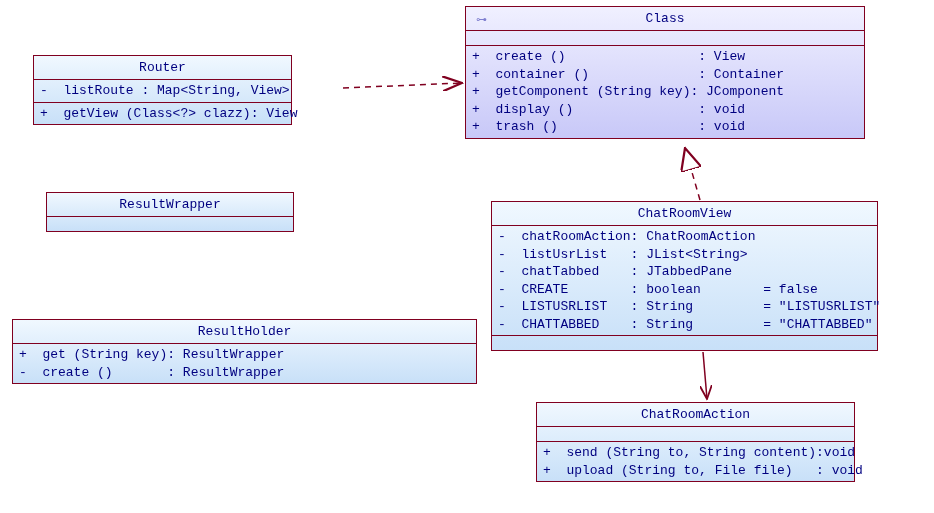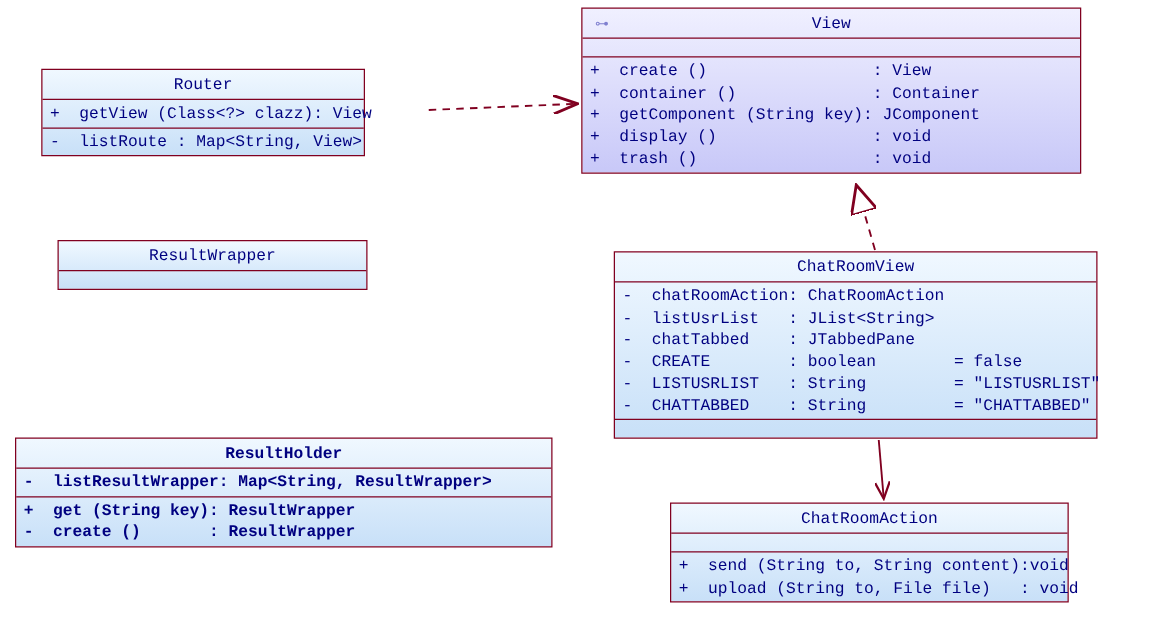--- a/index.html
+++ b/index.html
@@ -57,28 +57,28 @@
     width: 934px;
     height: 513px;
     pointer-events: none;
   }
 </style>
 </head>
 <body>
 
 <div class="class-box" style="left:33px; top:55px; width:259px;">
   <div class="class-name">Router</div>
+  <div class="section">-  listRoute : Map&lt;String, View&gt;</div>
   <div class="section">+  getView (Class&lt;?&gt; clazz): View</div>
-  <div class="section">-  listRoute : Map&lt;String, View&gt;</div>
 </div>
 
 <div class="class-box interface" style="left:465px; top:6px; width:400px;">
   <div class="class-name">
     <span class="interface-marker">⊶</span>
-    <span>View</span>
+    <span>Class</span>
   </div>
   <div class="section empty"></div>
   <div class="section">+  create ()                 : View
 +  container ()              : Container
 +  getComponent (String key): JComponent
 +  display ()                : void
 +  trash ()                  : void</div>
 </div>
 
 <div class="class-box" style="left:46px; top:192px; width:248px;">
@@ -90,23 +90,22 @@
   <div class="class-name">ChatRoomView</div>
   <div class="section">-  chatRoomAction: ChatRoomAction
 -  listUsrList   : JList&lt;String&gt;
 -  chatTabbed    : JTabbedPane
 -  CREATE        : boolean        = false
 -  LISTUSRLIST   : String         = "LISTUSRLIST"
 -  CHATTABBED    : String         = "CHATTABBED"</div>
   <div class="section empty"></div>
 </div>
 
-<div class="class-box" style="left:12px; top:350px; width:430px;font-weight:bold;">
+<div class="class-box" style="left:12px; top:319px; width:465px;">
   <div class="class-name">ResultHolder</div>
-  <div class="section">-  listResultWrapper: Map&lt;String, ResultWrapper&gt;</div>
   <div class="section">+  get (String key): ResultWrapper
 -  create ()       : ResultWrapper</div>
 </div>
 
 <div class="class-box" style="left:536px; top:402px; width:319px;">
   <div class="class-name">ChatRoomAction</div>
   <div class="section empty"></div>
   <div class="section">+  send (String to, String content):void
 +  upload (String to, File file)   : void</div>
 </div>

